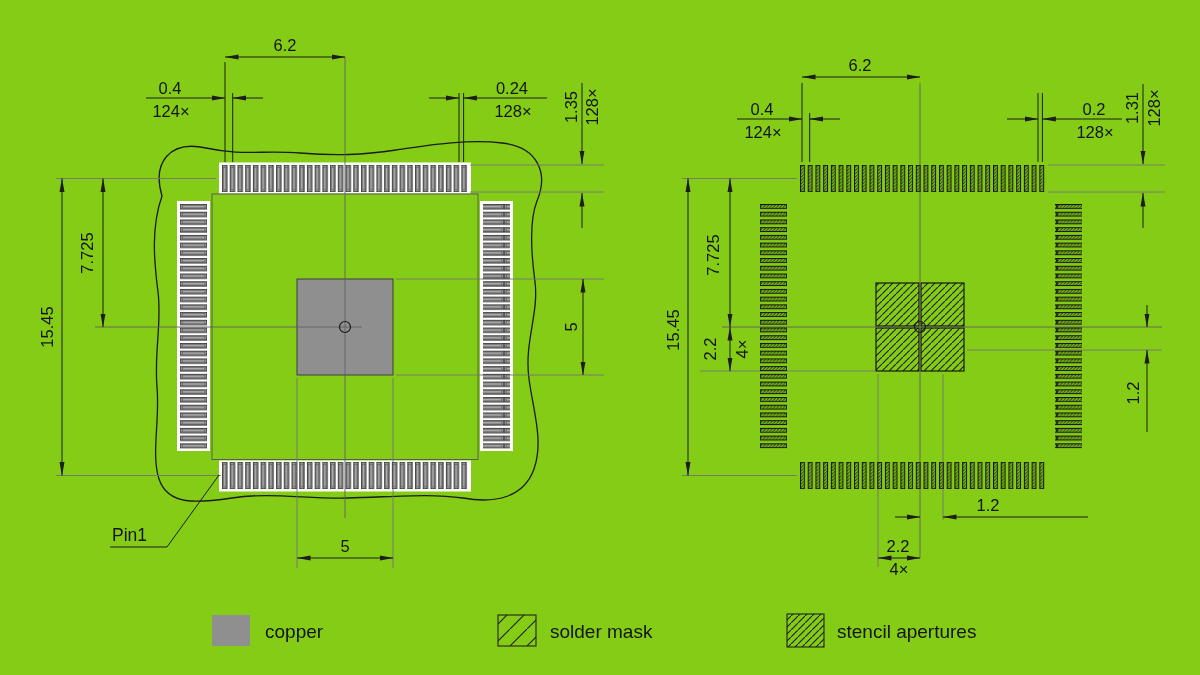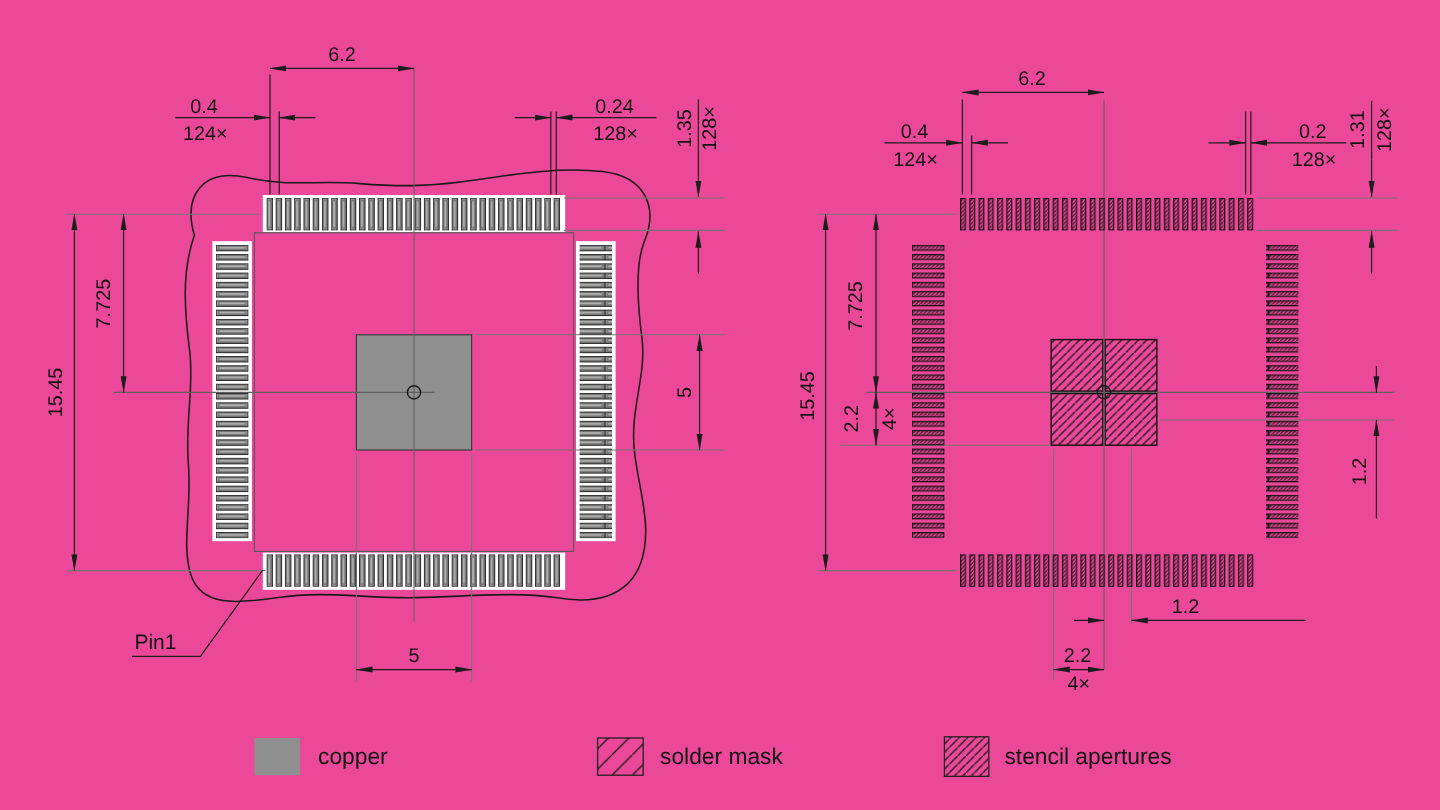--- a/index.html
+++ b/index.html
@@ -1,16 +1,16 @@
 <!DOCTYPE html>
 <html style="--copper: #8f8f8f; --line: #1d1d1d;"><head>
 <meta charset="utf-8">
 <style>
   html,body{margin:0;padding:0;background:#fff;}
-  .stage{width:1200px;height:675px;position:relative;background:#ec4899;}
+  .stage{width:1200px;height:675px;position:relative;background:#84cc16;}
   svg text{font-family:"Liberation Sans","DejaVu Sans",sans-serif;fill:#141414;}
   .t{font-size:16.5px;text-anchor:middle;}
   .vc{dominant-baseline:central;}
   .leg{font-size:19px;text-anchor:start;dominant-baseline:central;}
   .d{stroke:var(--line,#1d1d1d);stroke-width:1;fill:none;}
   .obj{stroke:#1b1b1b;stroke-width:1.3;fill:none;}
   .e{stroke:#757575;stroke-width:0.9;fill:none;}
   .cl{stroke:#606060;stroke-width:0.9;fill:none;}
   .pkg{stroke:#5a5a5a;stroke-width:1;fill:none;}
   .copper-fill{fill:var(--copper,#8f8f8f);}

